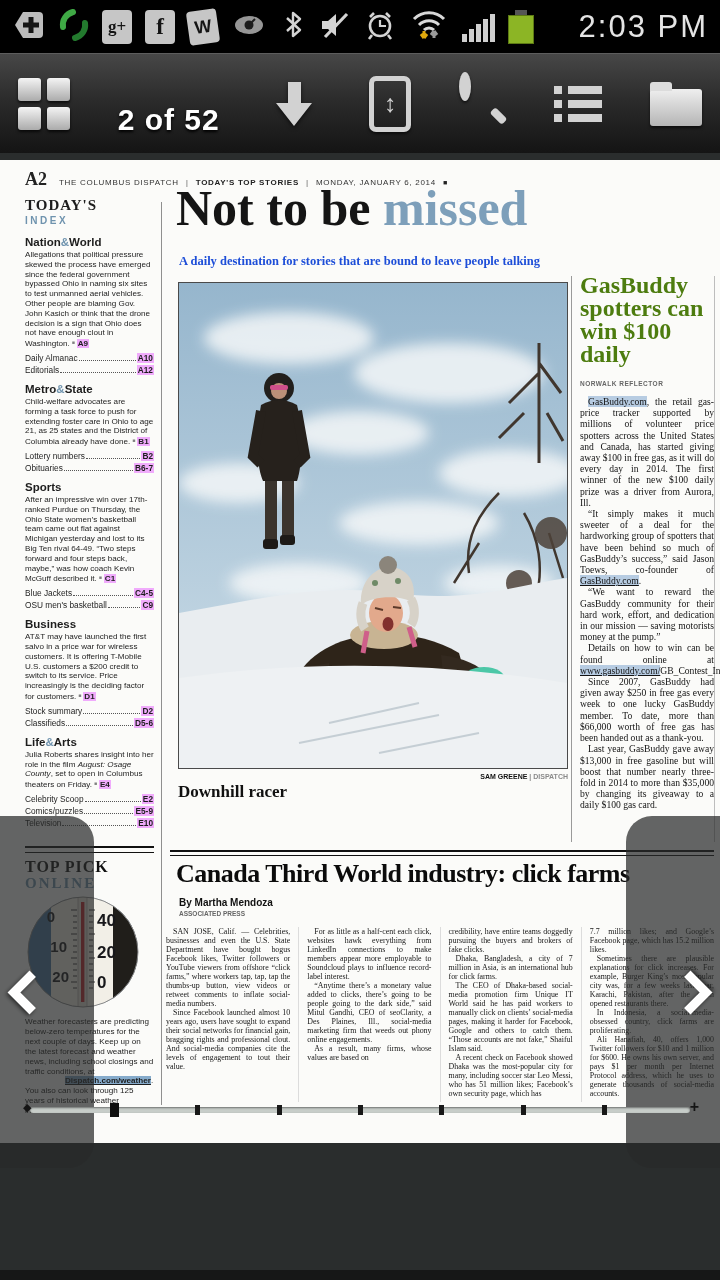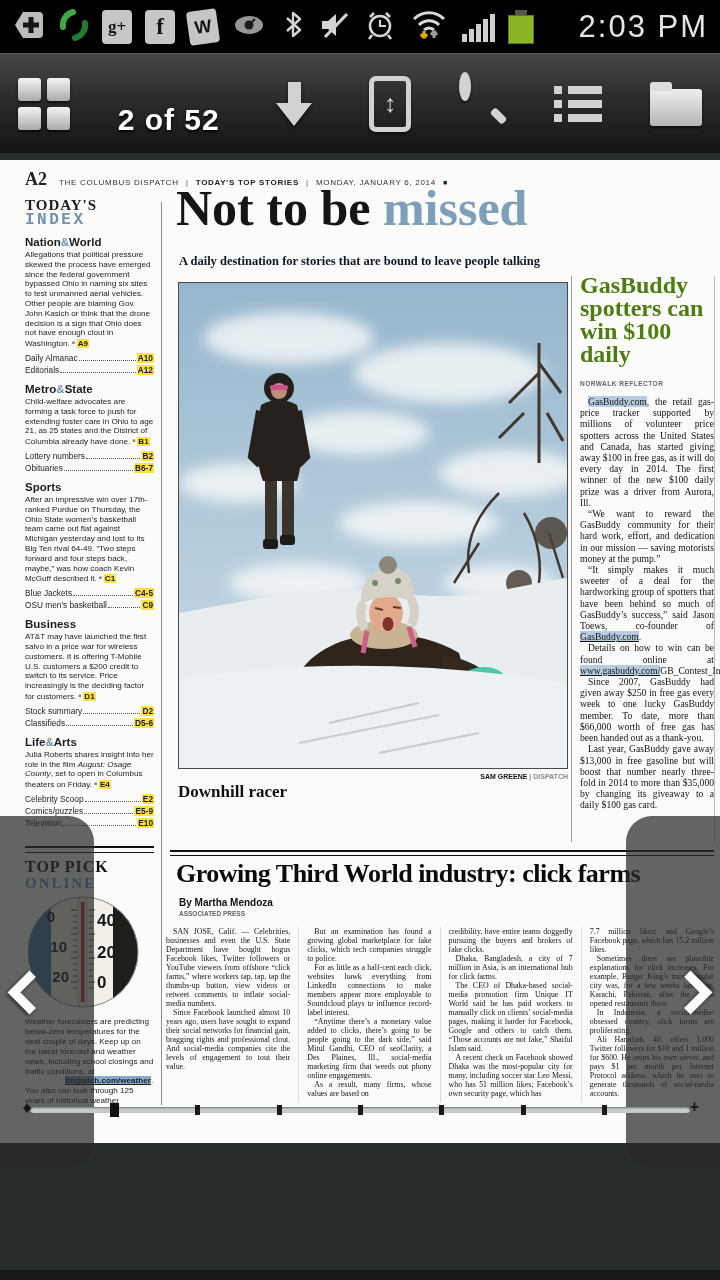--- a/index.html
+++ b/index.html
@@ -47,41 +47,41 @@
   .page{position:absolute;top:160px;left:0;width:720px;height:983px;background:#fbfbf9;color:#111;z-index:1;}
   .masthead{position:absolute;top:9px;left:25px;right:8px;display:flex;align-items:baseline;gap:7px;
             font-size:8px;font-weight:700;letter-spacing:.7px;color:#222;white-space:nowrap;text-align:center;}
   .masthead .a2{font-family:"Liberation Serif",serif;font-weight:900;font-size:18px;letter-spacing:0;margin-right:5px;}
   .masthead .sep{color:#999;}
   .masthead .lite{font-weight:400;color:#333;}
   .masthead .sq{font-size:7px;}
 
   .idx{position:absolute;left:25px;top:38px;width:129px;color:#1d1d1d;}
   .idx-t1{font-family:"Liberation Serif",serif;font-weight:900;font-size:15px;line-height:15px;letter-spacing:1px;}
-  .idx-t2{font-family:Liberation Mono, monospace;font-weight:900;font-size:16px;line-height:15px;letter-spacing:2.5px;color:#6f93ae;}
+  .idx-t2{font-family:Liberation Sans, sans-serif;font-weight:900;font-size:10px;line-height:15px;letter-spacing:2.5px;color:#6f93ae;}
   .sec{margin-top:8px;}
   .sec h3{margin:0 0 2px;font-size:11.5px;line-height:12px;font-weight:700;}
   .amp{color:#6f93ae;}
   .sec p{margin:0;font-size:8.1px;line-height:9.8px;}
   .bullet{font-size:5px;color:#808080;vertical-align:2px;margin:0 2px;}
-  .ref{background:#fde047;font-weight:700;padding:0 1px;}
+  .ref{background:#f0abfc;font-weight:700;padding:0 1px;}
   .listing{display:flex;align-items:flex-end;font-size:8.3px;line-height:10px;margin-top:2px;}
   .listing .lab{white-space:nowrap;}
   .listing .lead{flex:1;border-bottom:1px dotted #555;margin:0 1px 2px;}
   .sec .listing:first-of-type{margin-top:4px;}
 
   .vrule{position:absolute;left:161px;top:42px;bottom:38px;width:1px;background:#8f8f8f;}
   .gas-rule-l{position:absolute;left:571px;top:116px;height:566px;width:1px;background:#9a9a9a;}
   .gas-rule-r{position:absolute;left:714px;top:116px;height:566px;width:1px;background:#bdbdbd;}
 
   .lead-head{position:absolute;left:176px;top:22px;font-family:"Liberation Serif",serif;
              font-weight:900;font-size:50px;line-height:52px;letter-spacing:0;color:#151515;white-space:nowrap;}
   .lead-head .accent{color:#7d9fba;}
   .deck{position:absolute;left:179px;top:94px;font-family:"Liberation Serif",serif;
-        font-weight:700;font-size:12.5px;color:#0f172a;}
+        font-weight:700;font-size:12.5px;color:#1d4ed8;}
 
   .photo-wrap{position:absolute;left:178px;top:122px;width:390px;height:487px;
               border:1px solid #4a4a4a;box-sizing:border-box;background:#9fbdd3;}
   .credit{position:absolute;left:178px;top:613px;width:390px;text-align:right;font-size:7px;font-weight:700;color:#111;}
   .credit .org{color:#8a8a8a;}
   .cap-title{position:absolute;left:178px;top:622px;font-family:"Liberation Serif",serif;font-weight:900;font-size:17px;}
   .caption{position:absolute;left:178px;top:645px;width:394px;font-family:"Liberation Serif",serif;
            font-size:10.8px;line-height:13px;color:#3d3d3d;}
 
   .gas{position:absolute;left:580px;top:114px;width:134px;}
@@ -422,22 +422,22 @@
     <span>SAM GREENE</span>
     <span class="org"> <span>|</span> </span>
     <span class="org">DISPATCH</span>
   </div>
   <div class="cap-title">Downhill racer</div>
 
   <div class="gas">
     <h2>GasBuddy spotters can win $100 daily</h2>
     <div class="by">NORWALK REFLECTOR</div>
     <p><span class="hl">GasBuddy.com</span><span>, the retail gas-price tracker supported by millions of volunteer price spotters across the United States and Canada, has started giving away $100 in free gas, as it will do every day in 2014. The first winner of the new $100 daily prize was a driver from Aurora, Ill.</span></p>
+    <p><span>“It simply makes it much sweeter of a deal for the hardworking group of spotters that have been behind so much of GasBuddy’s success,” said Jason Toews, co-founder of </span><span class="hl-u">GasBuddy.com</span><span>.</span></p>
     <p>“We want to reward the GasBuddy community for their hard work, effort, and dedication in our mission — saving motorists money at the pump.”</p>
-    <p><span>“It simply makes it much sweeter of a deal for the hardworking group of spotters that have been behind so much of GasBuddy’s success,” said Jason Toews, co-founder of </span><span class="hl-u">GasBuddy.com</span><span>.</span></p>
     <p><span>Details on how to win can be found online at </span><span class="hl-u">www.gasbuddy.com/</span><span>GB_Contest_Info.aspx.</span></p>
     <p>Since 2007, GasBuddy had given away $250 in free gas every week to one lucky GasBuddy member. To date, more than $66,000 worth of free gas has been handed out as a thank-you.</p>
     <p>Last year, GasBuddy gave away $13,000 in free gasoline but will boost that number nearly three-fold in 2014 to more than $35,000 by changing its giveaway to a daily $100 gas card.</p>
   </div>
 
   <div class="toppick">
     <div class="tp-rule"></div>
     <div class="tp-t1">TOP PICK</div>
     <div class="tp-t2">ONLINE</div>
     <div class="tp-circle">
@@ -468,30 +468,29 @@
         </g>
         <circle cx="56" cy="56" r="55" fill="none" stroke="#8a8a8a" stroke-width="1"></circle>
       </svg>
     </div>
     <div class="tp-body">
       <span>Weather forecasters are predicting below-zero temperatures for the next couple of days. Keep up on the latest forecast and weather news, including school closings and traffic conditions, at </span><span class="tp-link">Dispatch.com/weather</span><span>. You also can look through 125 years of historical weather information in our databases.</span>
     </div>
   </div>
 
   <div class="midrule"></div>
-  <div class="cf-head">Growing Third World industry: click farms</div>
+  <div class="cf-head">Canada Third World industry: click farms</div>
   <div class="cf-by">By Martha Mendoza</div>
   <div class="cf-org">ASSOCIATED PRESS</div>
   <div class="cf-cols">
     <div class="cf-col">
       <p>SAN JOSE, Calif. — Celebrities, businesses and even the U.S. State Department have bought bogus Facebook likes, Twitter followers or YouTube viewers from offshore “click farms,” where workers tap, tap, tap the thumbs-up button, view videos or retweet comments to inflate social-media numbers.</p>
       <p>Since Facebook launched almost 10 years ago, users have sought to expand their social networks for financial gain, bragging rights and professional clout. And social-media companies cite the levels of engagement to tout their value.</p>
     </div>
     <div class="cf-col">
-      <p>But an examination has found a growing global marketplace for fake clicks, which tech companies struggle to police.</p>
       <p>For as little as a half-cent each click, websites hawk everything from LinkedIn connections to make members appear more employable to Soundcloud plays to influence record-label interest.</p>
       <p>“Anytime there’s a monetary value added to clicks, there’s going to be people going to the dark side,” said Mitul Gandhi, CEO of seoClarity, a Des Plaines, Ill., social-media marketing firm that weeds out phony online engagements.</p>
       <p>As a result, many firms, whose values are based on</p>
     </div>
     <div class="cf-col">
       <p class="ni">credibility, have entire teams doggedly pursuing the buyers and brokers of fake clicks.</p>
       <p>Dhaka, Bangladesh, a city of 7 million in Asia, is an international hub for click farms.</p>
       <p>The CEO of Dhaka-based social-media promotion firm Unique IT World said he has paid workers to manually click on clients’ social-media pages, making it harder for Facebook, Google and others to catch them. “Those accounts are not fake,” Shaiful Islam said.</p>
       <p>A recent check on Facebook showed Dhaka was the most-popular city for many, including soccer star Leo Messi, who has 51 million likes; Facebook’s own security page, which has</p>
     </div>

